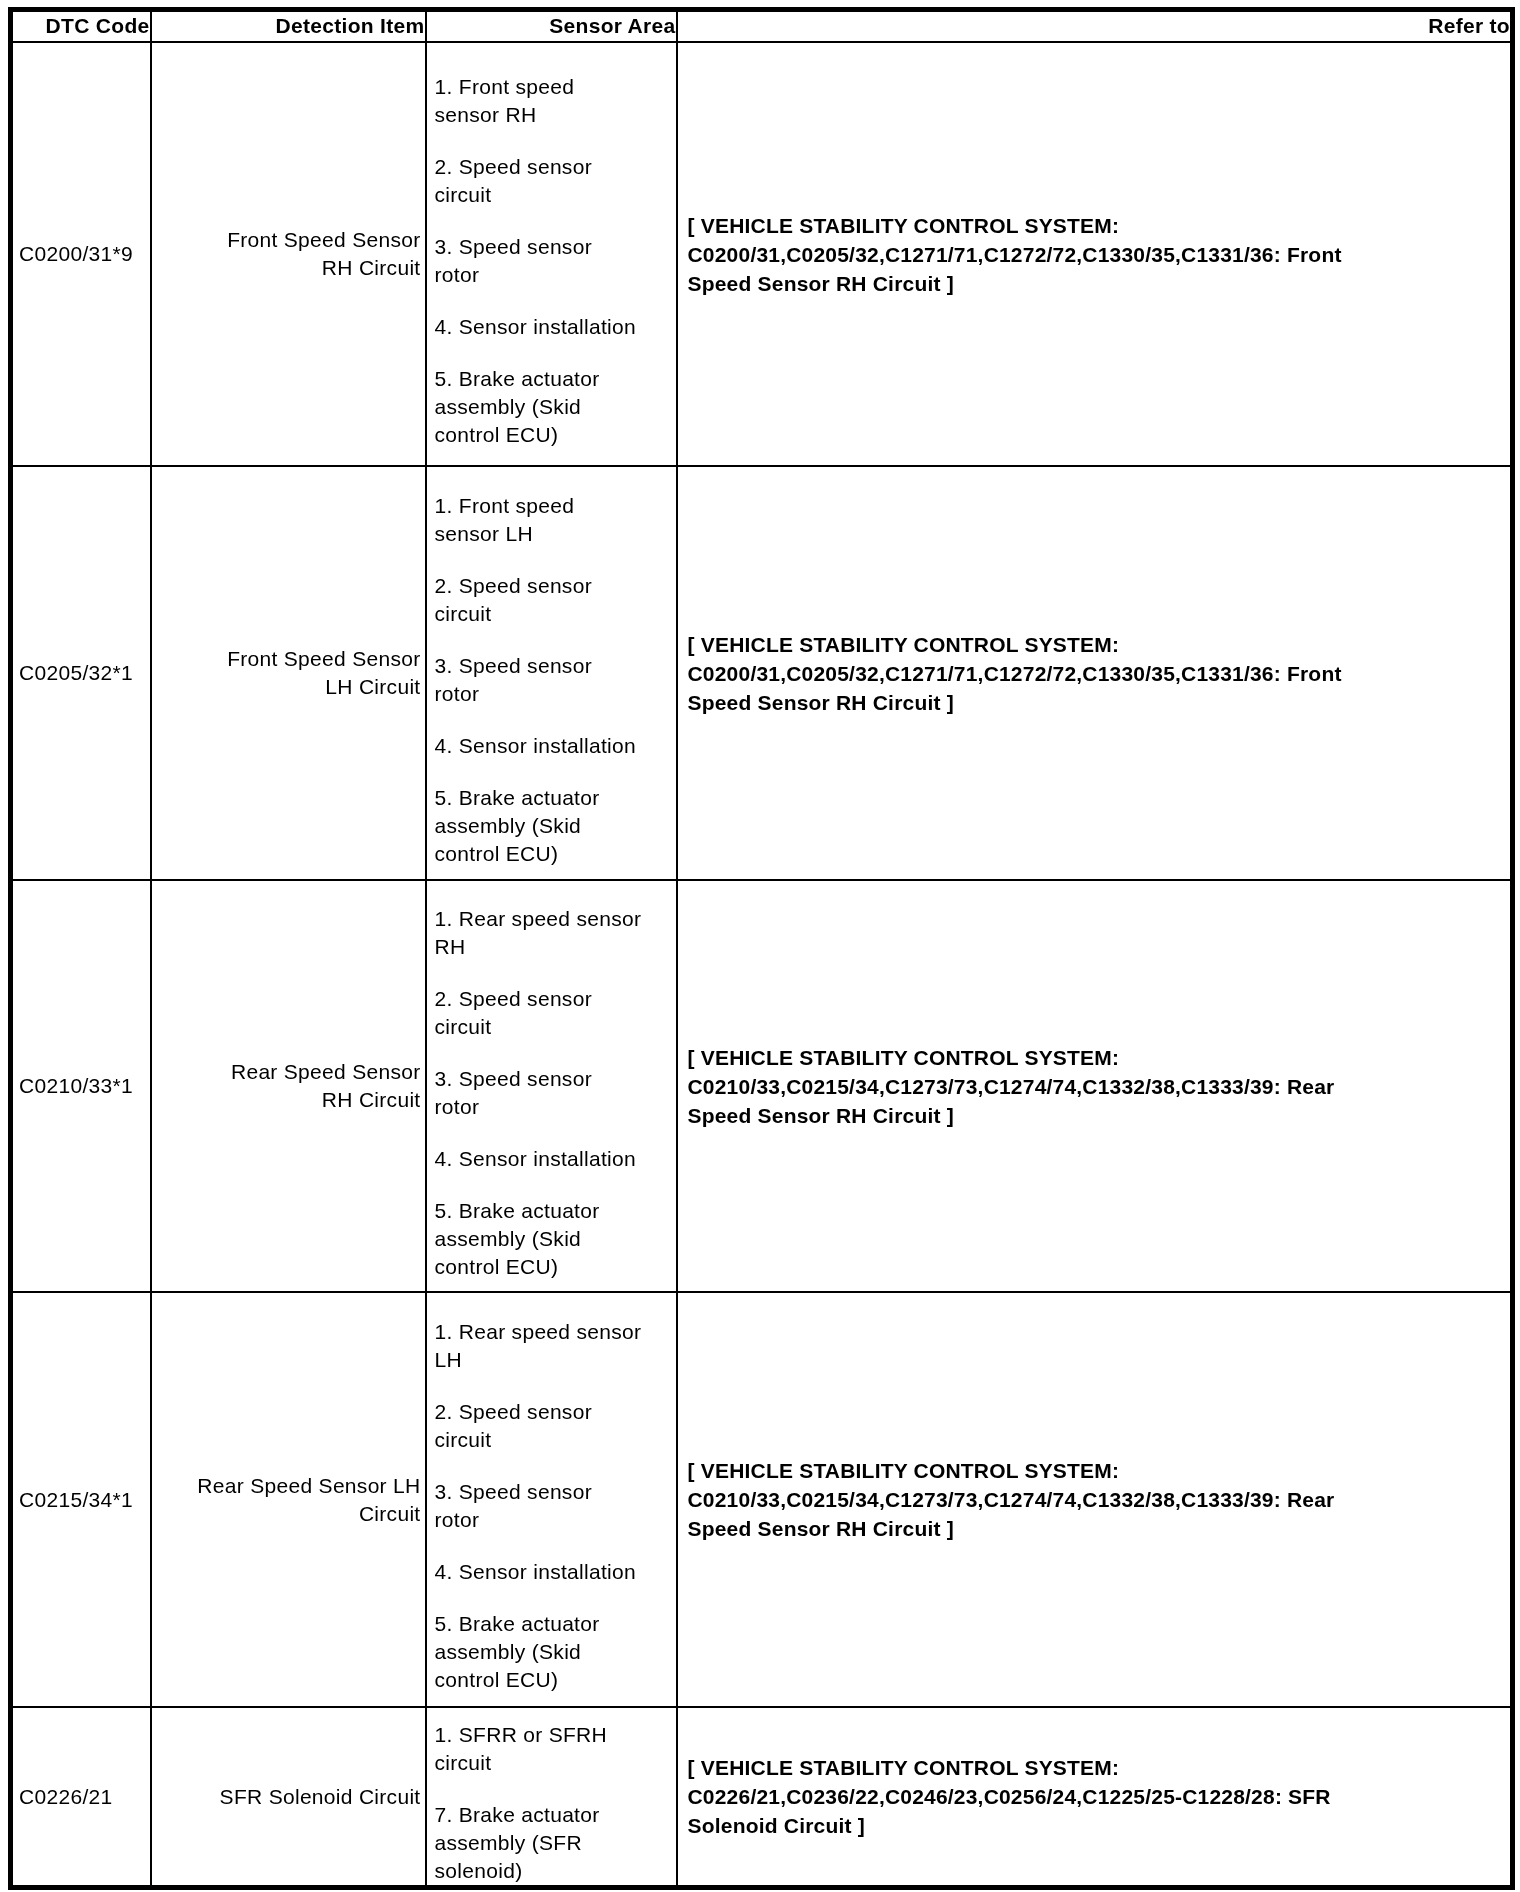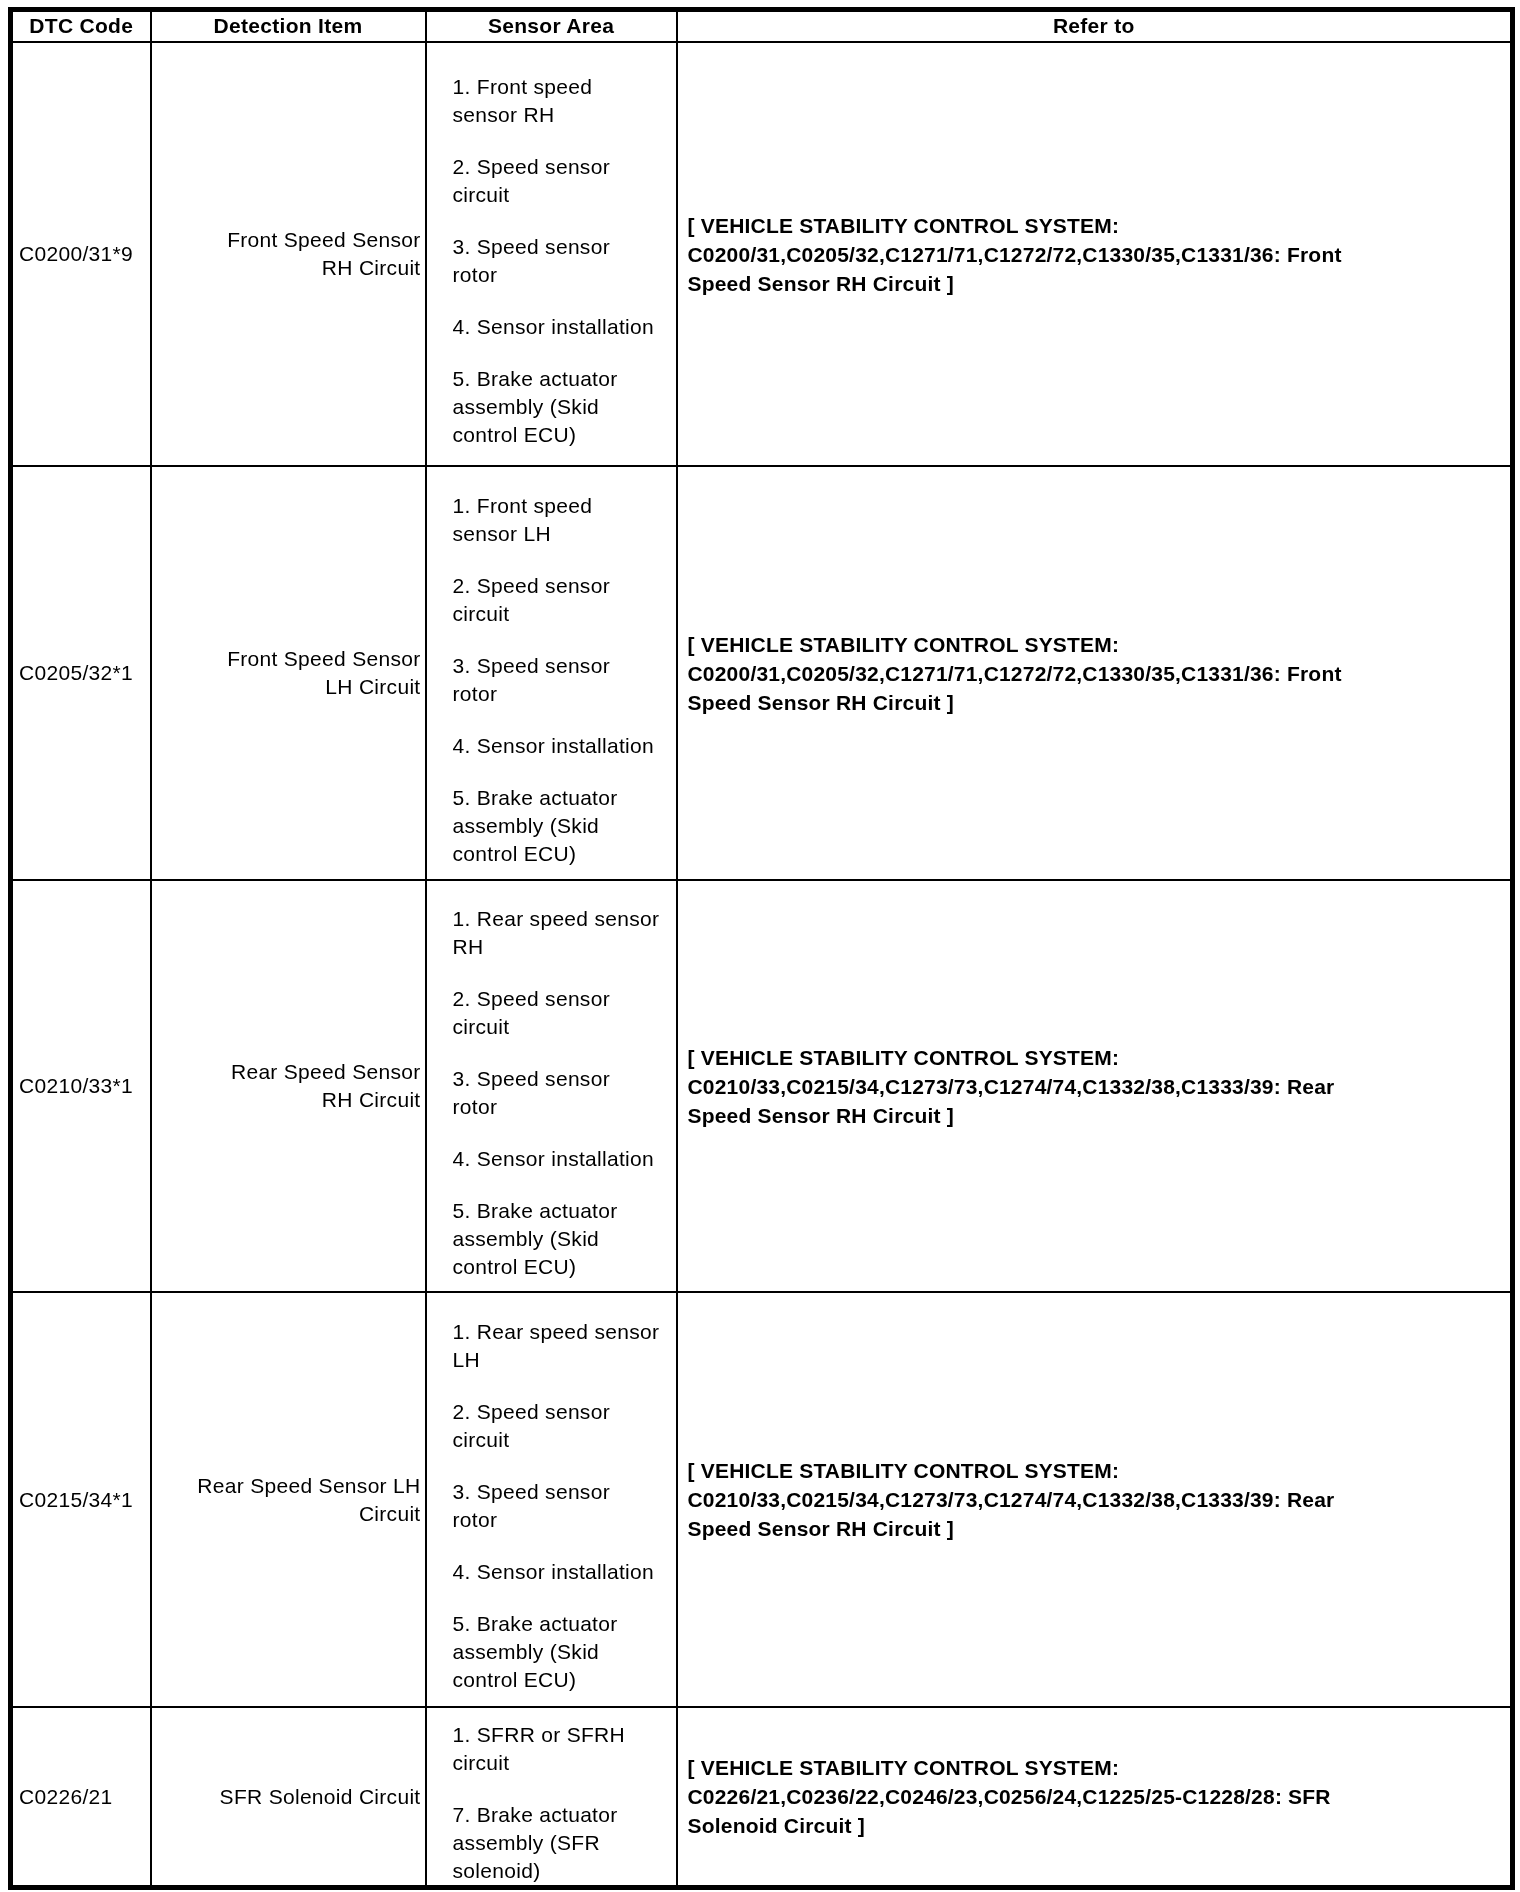--- a/index.html
+++ b/index.html
@@ -23,21 +23,21 @@
   }
   table.dtc-table th,
   table.dtc-table td {
     border: 2px solid #000000;
     font-size: 21px;
     vertical-align: middle;
     overflow: hidden;
   }
   th {
     font-weight: bold;
-    text-align: center;
+    text-align: right;
     height: 24px;
     padding: 2px 0 3px 0;
     letter-spacing: 0.3px;
   }
   td.dtc-cell {
     text-align: left;
     padding-left: 6px;
     line-height: 26px;
     letter-spacing: 0.3px;
   }
@@ -51,21 +51,20 @@
   }
   td.trouble-cell {
     vertical-align: top;
     padding: 13px 4px 0 8px;
     letter-spacing: 0.3px;
   }
   .trouble-item {
     line-height: 28px;
     margin-bottom: 24px;
     white-space: pre-line;
-    margin-left: 18px;
   }
   .trouble-item:last-child { margin-bottom: 0; }
   td.refer-cell {
     font-weight: bold;
     padding-left: 10px;
     padding-right: 20px;
     line-height: 29px;
     white-space: pre-line;
     letter-spacing: 0.2px;
   }

